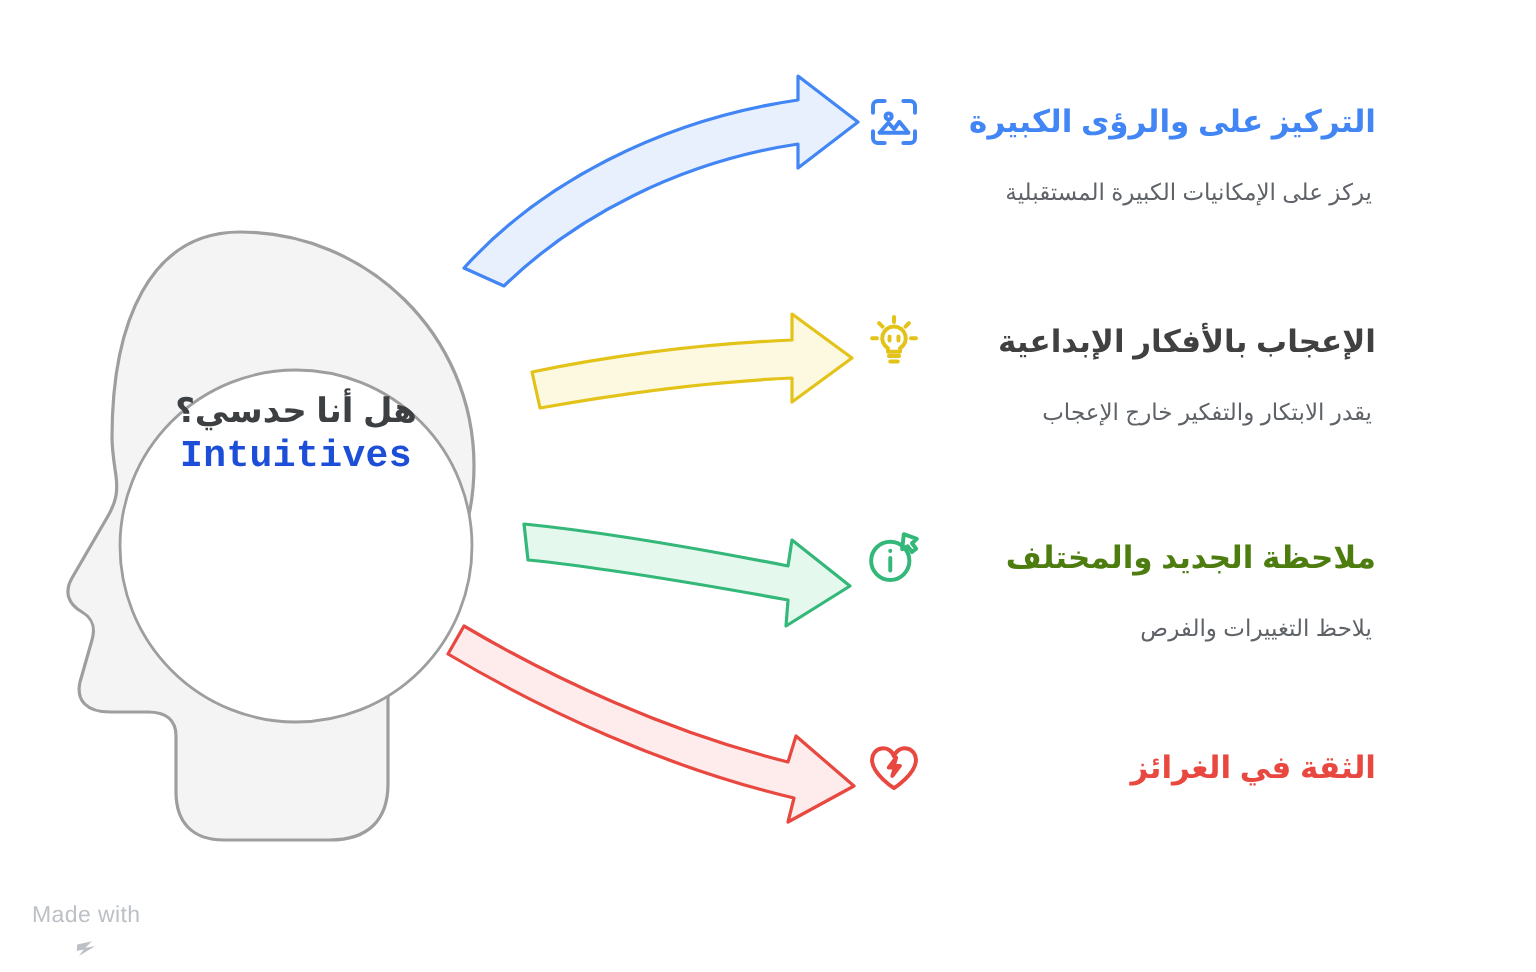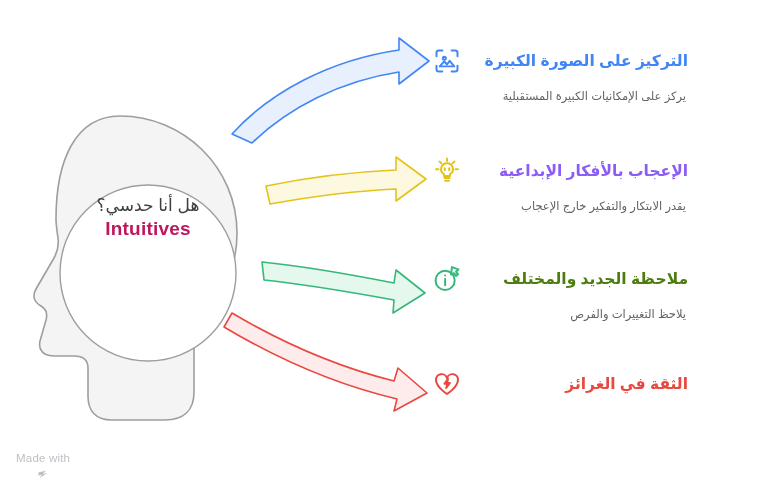--- a/index.html
+++ b/index.html
@@ -31,32 +31,33 @@
     position: absolute;
     left: 60px;
     top: 85px;
     width: 160px;
     text-align: center;
     line-height: 1.25;
   }
   .center-ar {
     display: block;
     font-size: 17px;
-    font-weight: normal;
+    font-weight: bold;
     color: #3c4043;
     direction: rtl;
     unicode-bidi: isolate;
   }
   .center-en {
     display: block;
     font-size: 19px;
     font-weight: bold;
-    color: #be185d;
+    color: #1d4ed8;
     letter-spacing: .2px;
     margin-top: 1px;
+    font-family: Liberation Mono, monospace;
   }
 
   
   #arrows {
     position: absolute;
     left: 0;
     top: 0;
     width: 768px;
     height: 486px;
     pointer-events: none;
@@ -204,42 +205,42 @@
         <svg width="28" height="28" viewBox="0 0 24 24" fill="none" stroke="#4285f4" stroke-width="1.7" stroke-linecap="round" stroke-linejoin="round">
           <path d="M3 8 V5 a2 2 0 0 1 2-2 h3"></path>
           <path d="M16 3 h3 a2 2 0 0 1 2 2 v3"></path>
           <path d="M21 16 v3 a2 2 0 0 1 -2 2 h-3"></path>
           <path d="M8 21 H5 a2 2 0 0 1 -2-2 v-3"></path>
           <circle cx="9.7" cy="9.6" r="1.3"></circle>
           <path d="M6 16.4 l3.6-4.1 2.4 2.7 2.3-3.1 3.7 4.5"></path>
           <path d="M5.8 16.6 h12.4"></path>
         </svg>
       </span>
-      <span class="item-title" style="color:#4285f4">التركيز على الصورة الكبيرة</span>
+      <span class="item-title" style="color:#4285f4">التركيز على والرؤى الكبيرة</span>
     </div>
     <div class="item-sub">يركز على الإمكانيات الكبيرة المستقبلية</div>
   </div>
 
   <div class="item" id="item-1">
     <div class="item-head">
       <span class="item-icon">
         <svg width="28" height="28" viewBox="0 0 24 24" fill="none" stroke="#e3c319" stroke-width="1.7" stroke-linecap="round" stroke-linejoin="round">
           <path d="M12 1.3 v2.1"></path>
           <path d="M5.6 3.9 l1.5 1.5"></path>
           <path d="M18.4 3.9 l-1.5 1.5"></path>
           <path d="M2.6 10.4 h2.1"></path>
           <path d="M19.3 10.4 h2.1"></path>
           <path d="M12 5.4 a5 5 0 0 0 -2.6 9.3 v1.5 h5.2 v-1.5 A5 5 0 0 0 12 5.4 Z"></path>
           <path d="M9.8 18 h4.4"></path>
           <path d="M10.4 20.4 h3.2"></path>
           <path d="M10.1 9.6 v1.8"></path>
           <path d="M13.9 9.6 v1.8"></path>
         </svg>
       </span>
-      <span class="item-title" style="color:#8b5cf6">الإعجاب بالأفكار الإبداعية</span>
+      <span class="item-title" style="color:#404040">الإعجاب بالأفكار الإبداعية</span>
     </div>
     <div class="item-sub">يقدر الابتكار والتفكير خارج الإعجاب</div>
   </div>
 
   <div class="item" id="item-2">
     <div class="item-head">
       <span class="item-icon">
         <svg width="28" height="28" viewBox="0 0 24 24" fill="none" stroke="#34b87a" stroke-width="1.7" stroke-linecap="round" stroke-linejoin="round">
           <circle cx="10.4" cy="13.2" r="8.2"></circle>
           <path d="M10.4 12 v5.4"></path>

